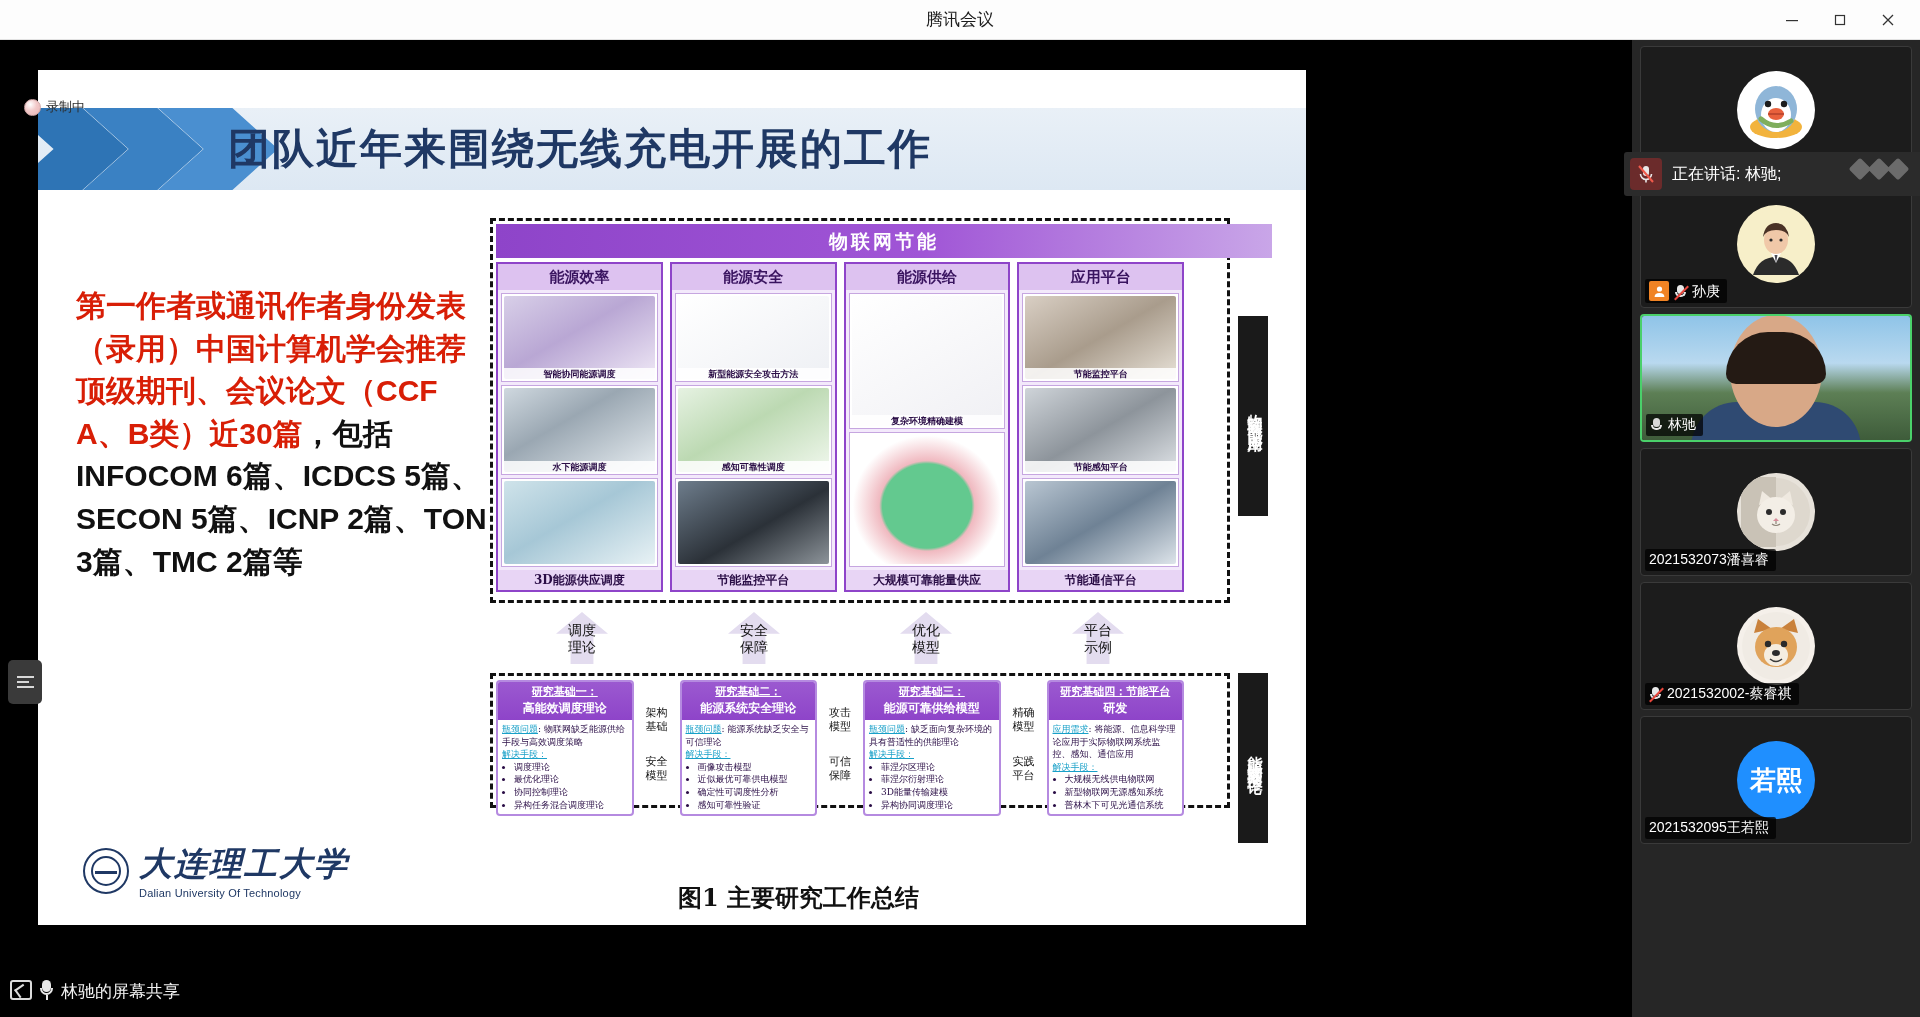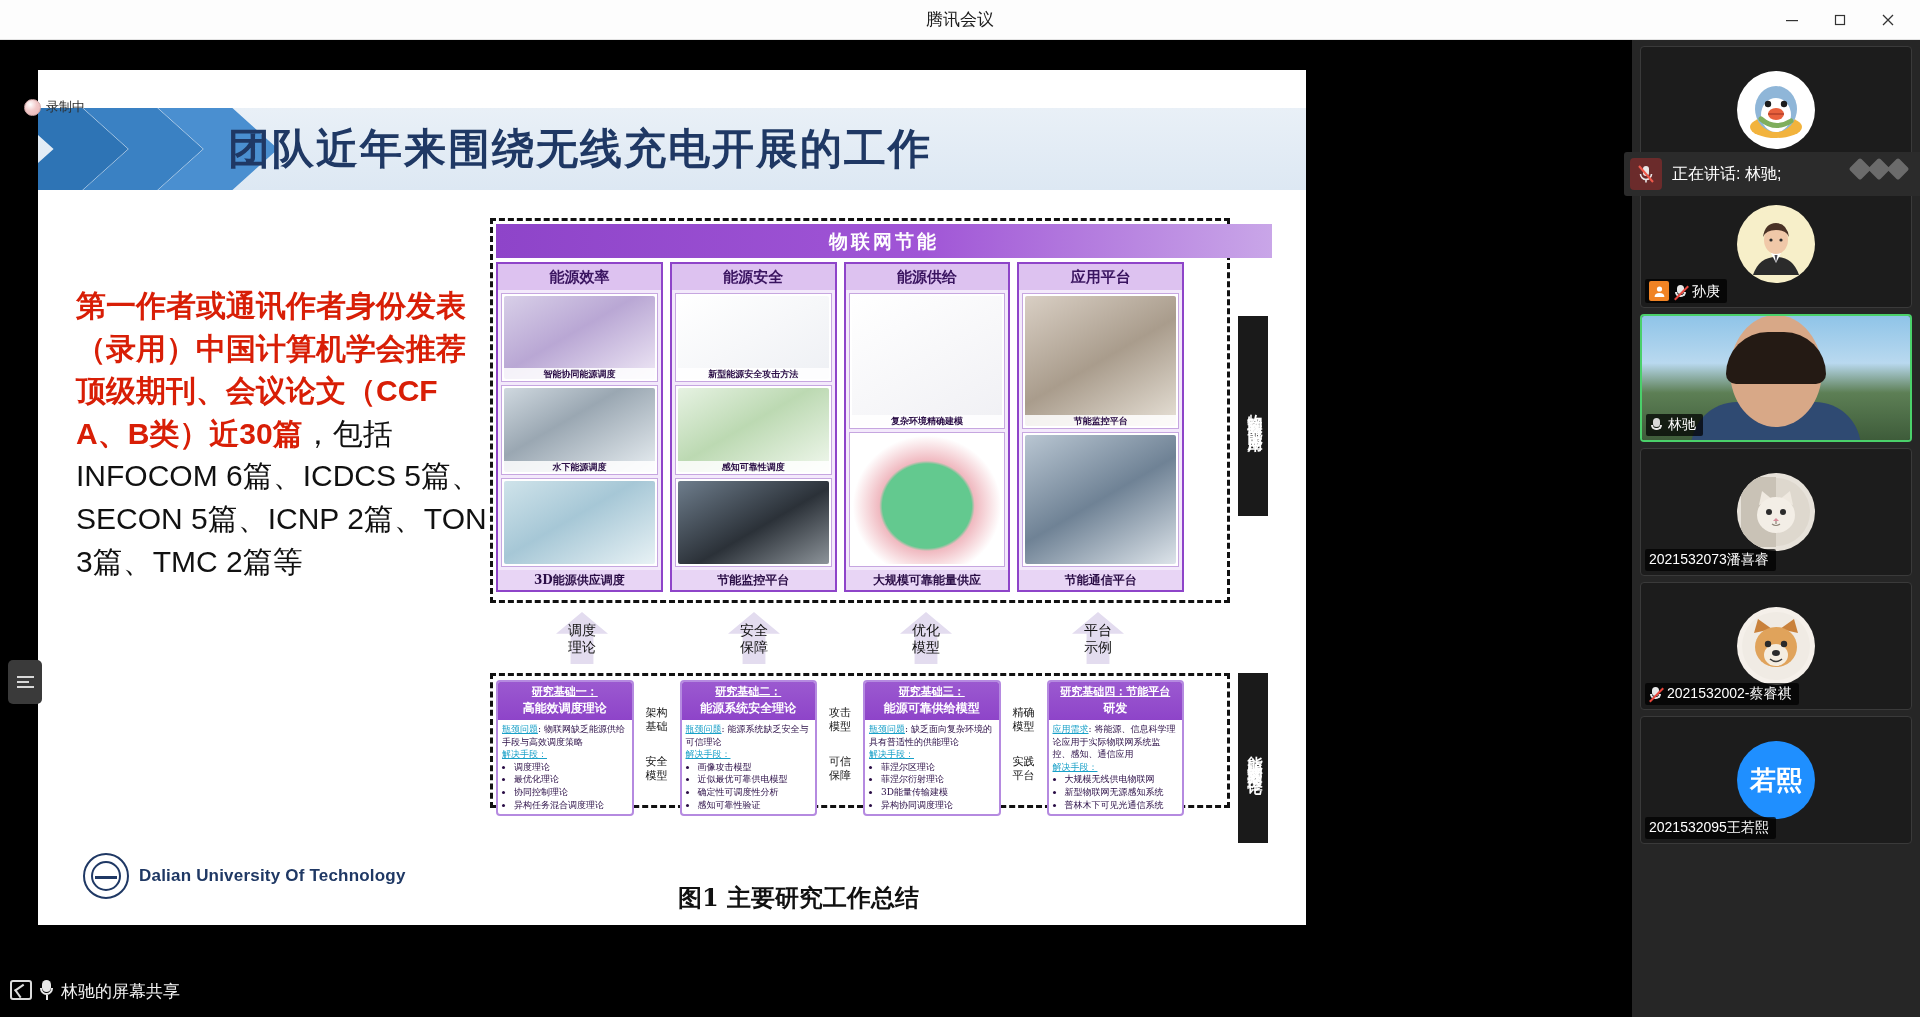--- a/index.html
+++ b/index.html
@@ -46,33 +46,33 @@
         gap:5px; z-index:40; }
   .rec-dot{ width:17px; height:17px; border-radius:50%;
       background:radial-gradient(circle at 35% 30%, #fff 0%, #f2c9c9 45%, #e8b4b4 100%);
       border:1px solid #cfa6a6; }
   .rec-txt{ font-size:13px; color:#2d2d2d; }
 
   
   .leftblock{ position:absolute; left:38px; top:215px; width:415px; }
   .ltxt{ font-size:30px; line-height:1.42; font-weight:bold; }
   .ltxt .red{ color:#d81e06; }
-  .ltxt .blk{ color:#111; font-weight:normal; }
+  .ltxt .blk{ color:#111; font-weight:bold; }
 
   
   .logo{ position:absolute; left:45px; bottom:26px; display:flex; align-items:center; gap:10px;}
   .logo-mark{ width:46px; height:46px; border-radius:50%; border:2px solid #1f3864;
               position:relative; }
   .logo-mark:before{ content:""; position:absolute; left:6px; top:6px; right:6px; bottom:6px;
               border:2px solid #1f3864; border-radius:50%; }
   .logo-mark:after{ content:""; position:absolute; left:10px; top:21px; width:22px; height:3px;
               background:#1f3864; }
   .logo-cn{ font-size:33px; font-weight:bold; color:#1f3864; font-style:italic;
             font-family:"DejaVu Serif","Liberation Serif",serif; letter-spacing:2px;}
-  .logo-en{ font-size:17px; font-weight:bold; color:#1f3864; letter-spacing:.2px; }
+  .logo-en{ font-size:11px; font-weight:normal; color:#1f3864; letter-spacing:.2px; }
 
   
   .fig-cap{ position:absolute; left:640px; bottom:11px; font-size:24px; color:#111;
             font-weight:bold; font-family:"DejaVu Serif","Liberation Serif",serif;}
 
   
   .diagram{ position:absolute; left:452px; top:148px; width:740px; height:590px; }
   .dash-box{ position:absolute; border:3px dashed #111; }
   .db-top{ left:0; top:0; width:740px; height:385px; }
   .db-bot{ left:0; top:455px; width:740px; height:135px; }
@@ -256,20 +256,21 @@
 
       <div class="leftblock">
         <div class="ltxt">
           <span class="red">第一作者或通讯作者身份发表（录用）中国计算机学会推荐顶级期刊、会议论文（CCF A、B类）近30篇</span><span class="blk">，包括INFOCOM 6篇、ICDCS 5篇、SECON 5篇、ICNP 2篇、TON 3篇、TMC 2篇等</span>
         </div>
       </div>
 
       <div class="logo">
         <div class="logo-mark"></div>
         <div>
+          <div class="logo-cn">大连理工大学</div>
           <div class="logo-en">Dalian University Of Technology</div>
         </div>
       </div>
 
       <div class="fig-cap">图1  主要研究工作总结</div>
 
       <div class="diagram">
 
         <div class="dash-box db-top"></div>
         <div class="dash-box db-bot"></div>
@@ -327,20 +328,24 @@
             </div>
             <div class="col-foot">大规模可靠能量供应</div>
           </div>
 
           <div class="col">
             <div class="col-h">应用平台</div>
             <div class="col-body">
               <div class="cell">
                 <div class="ph" style="background:linear-gradient(150deg,#d9cfc4,#a99c8c 50%,#e8e2d8)"></div>
                 <div class="cell-cap">节能监控平台</div>
+              </div>
+              <div class="cell">
+                <div class="ph" style="background:linear-gradient(150deg,#cfd4d9,#8d949b 50%,#dfe3e7)"></div>
+                <div class="cell-cap">节能感知平台</div>
               </div>
               <div class="cell">
                 <div class="ph" style="background:linear-gradient(150deg,#b9c6d2,#6f8295 50%,#dde4ea)"></div>
               </div>
             </div>
             <div class="col-foot">节能通信平台</div>
           </div>
 
         </div>
 

